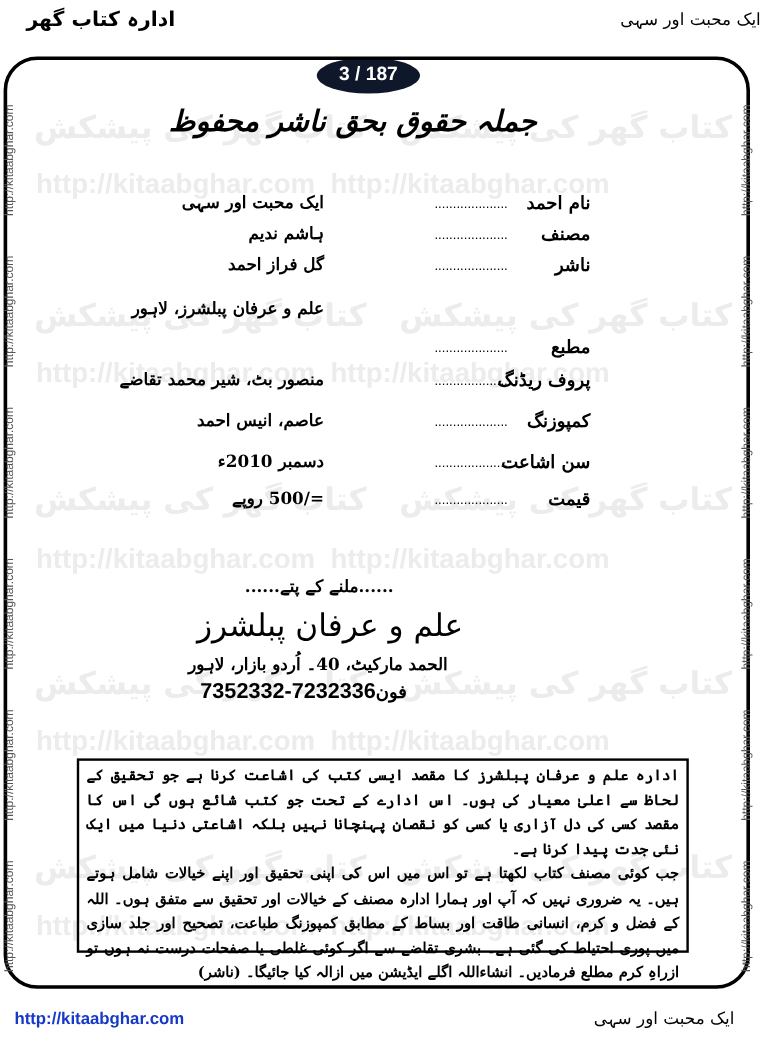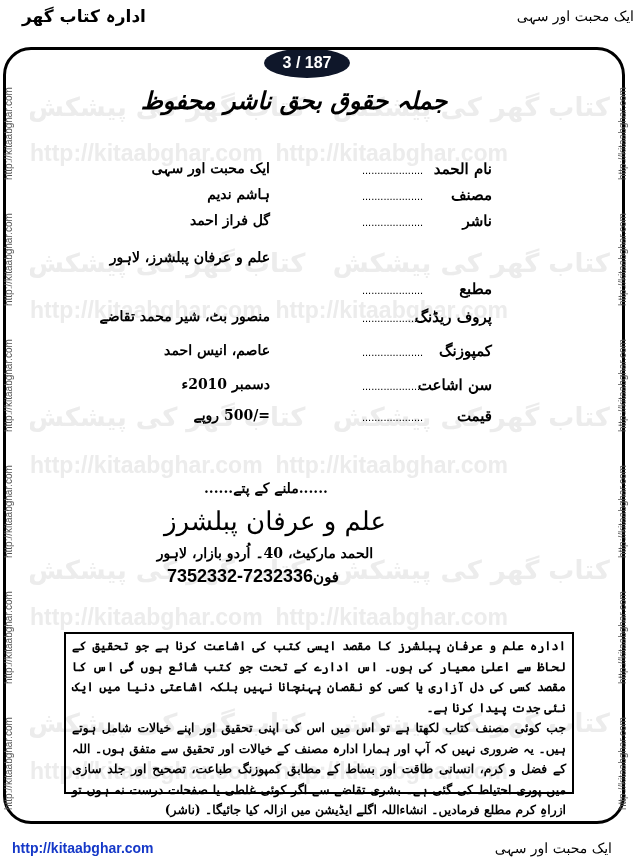--- a/index.html
+++ b/index.html
@@ -131,21 +131,21 @@
 <div class="wm-band url" style="top:452px"><span>http://kitaabghar.com</span>&nbsp;&nbsp;<span>http://kitaabghar.com</span></div>
 <div class="wm-band urdu" style="top:555px"><span>کتاب گھر کی پیشکش</span>&nbsp;&nbsp;&nbsp;<span>کتاب گھر کی پیشکش</span></div>
 <div class="wm-band url" style="top:604px"><span>http://kitaabghar.com</span>&nbsp;&nbsp;<span>http://kitaabghar.com</span></div>
 <div class="wm-band urdu" style="top:708px"><span>کتاب گھر کی پیشکش</span>&nbsp;&nbsp;&nbsp;<span>کتاب گھر کی پیشکش</span></div>
 <div class="wm-band url" style="top:758px"><span>http://kitaabghar.com</span>&nbsp;&nbsp;<span>http://kitaabghar.com</span></div>
 
 <div class="title">جملہ حقوق بحق ناشر محفوظ</div>
 
 <div class="rows">
   <div class="row" style="top:0px">
-    <span class="label">نام الحمد</span>
+    <span class="label">نام احمد</span>
     <span class="dots">....................</span>
     <span class="value">ایک محبت اور سہی</span>
   </div>
   <div class="row" style="top:26px">
     <span class="label">مصنف</span>
     <span class="dots">....................</span>
     <span class="value">ہاشم ندیم</span>
   </div>
   <div class="row" style="top:52px">
     <span class="label">ناشر</span>

